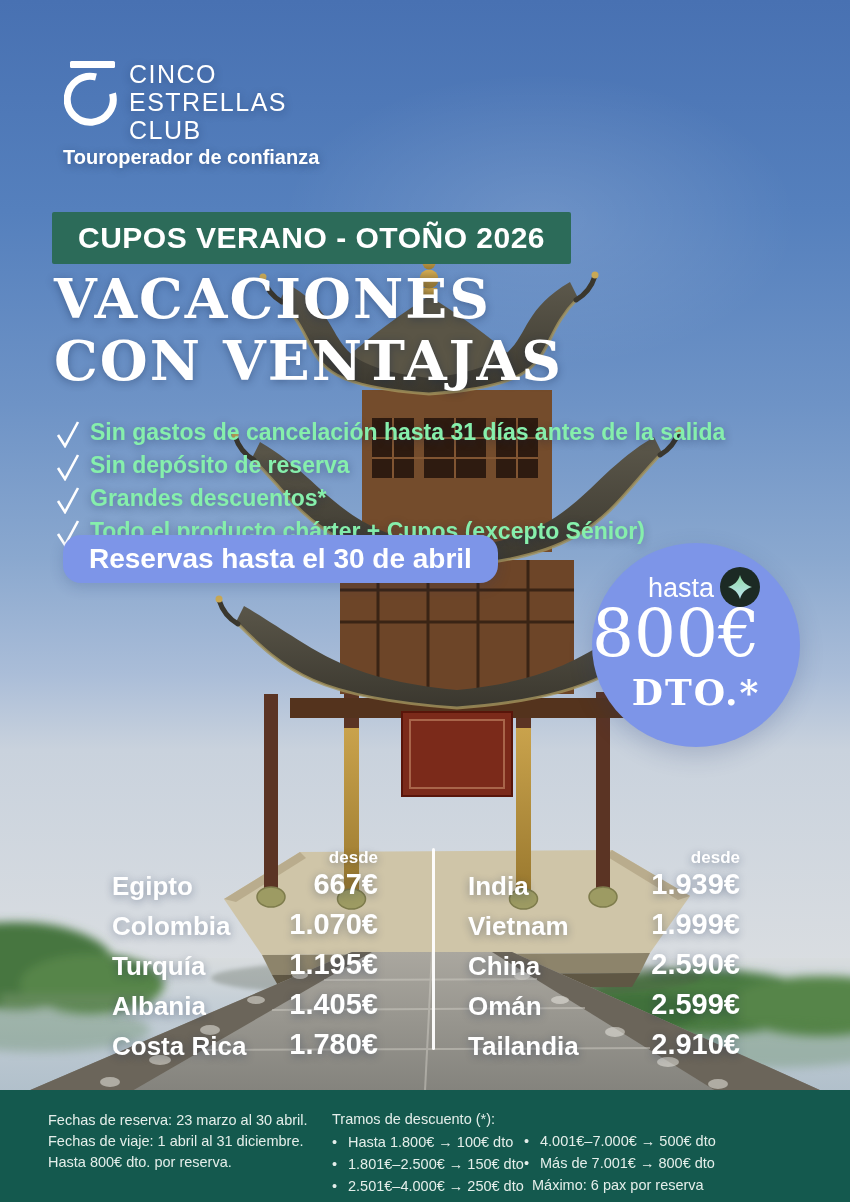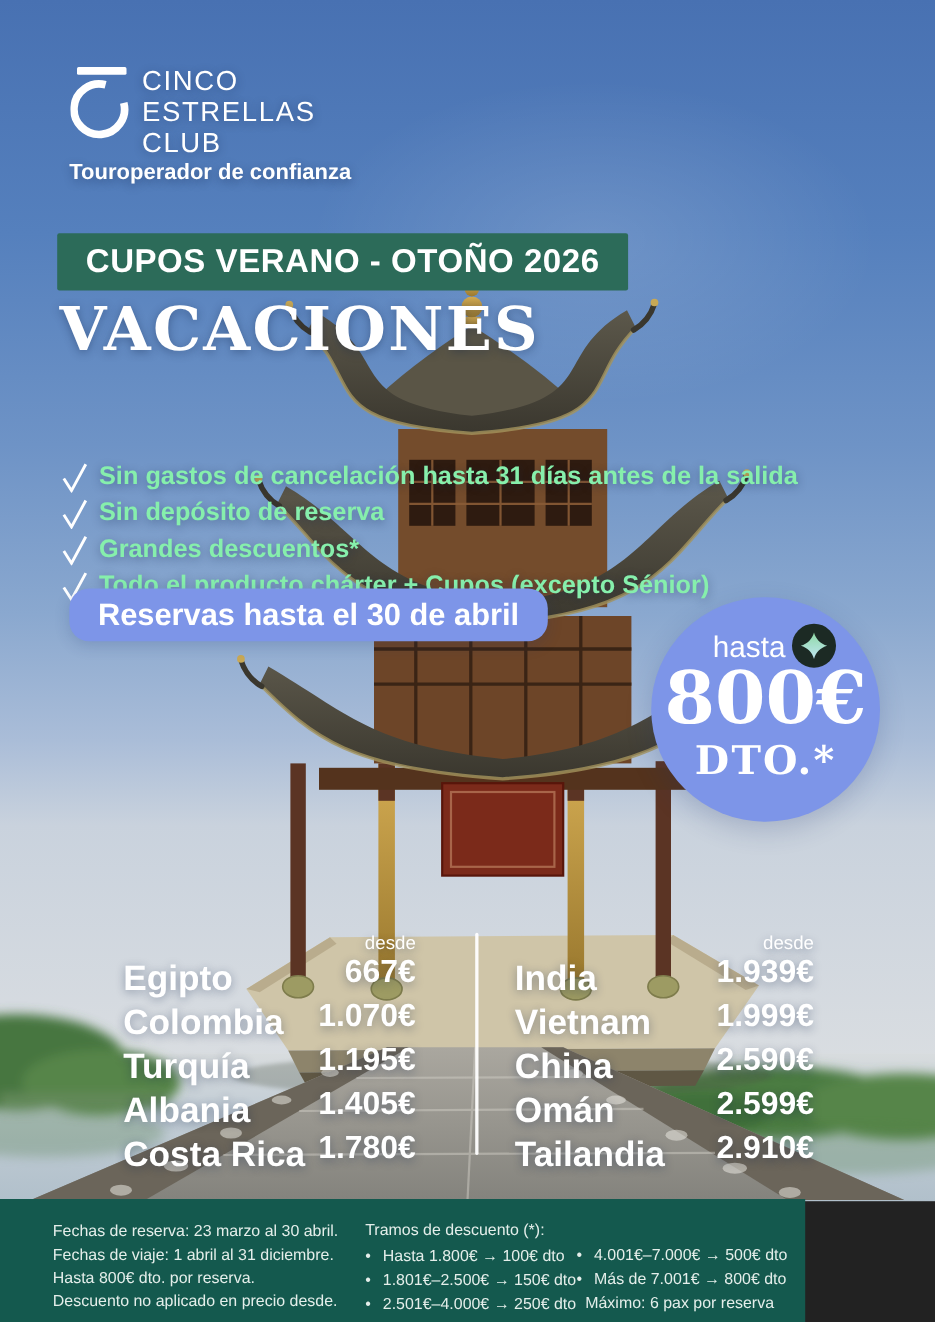--- a/index.html
+++ b/index.html
@@ -47,39 +47,39 @@
     background:#7D95E8;display:flex;align-items:center;
     font-size:28px;font-weight:700;color:#fff;box-shadow:0 4px 14px rgba(30,50,110,.18);
   }
   
   .bubble{
     position:absolute;left:592px;top:543px;width:208px;height:204px;border-radius:50%;
     background:#7D95E8;box-shadow:0 8px 24px rgba(30,50,110,.20);
   }
   .bubble .hasta{position:absolute;left:56px;top:30px;font-size:27px;font-weight:500;color:#fff;}
   .bubble .amount{
-    position:absolute;left:0;top:52px;width:100%;text-align:center;
-    font-family:"DejaVu Serif","Liberation Serif",serif;font-size:66px;font-weight:700;color:#fff;
+    position:absolute;left:0;top:52px;width:100%;
+    font-family:"DejaVu Serif","Liberation Serif",serif;font-size:66px;font-weight:400;color:#fff;
   }
   .bubble .dto{
     position:absolute;left:0;top:128px;width:100%;text-align:center;
     font-family:"DejaVu Serif","Liberation Serif",serif;font-size:36px;font-weight:600;letter-spacing:2px;color:#fff;
   }
   .sparkle{
     position:absolute;left:128px;top:24px;width:40px;height:40px;border-radius:50%;
     background:#1c2a24;display:flex;align-items:center;justify-content:center;
   }
   
-  .from-label{position:absolute;font-size:17px;font-weight:400;color:#fff;text-align:right;}
+  .from-label{position:absolute;font-size:17px;font-weight:700;color:#fff;text-align:right;}
   .price-row{position:absolute;height:34px;color:#fff;}
-  .price-row .dest{position:absolute;left:0;top:3px;font-size:32px;font-weight:700;}
+  .price-row .dest{position:absolute;left:0;top:3px;font-size:26px;font-weight:700;}
   .price-row .val{position:absolute;right:0;top:0;font-size:29px;font-weight:700;}
   .col-divider{position:absolute;left:432px;top:848px;width:3px;height:202px;background:#fff;border-radius:2px;opacity:.95;}
   
-  .footer{position:absolute;left:0;top:1090px;width:732px;height:112px;background:#14594E;color:#E4EEEA;}
+  .footer{position:absolute;left:0;top:1090px;width:850px;height:112px;background:#14594E;color:#E4EEEA;}
   .f-col1{position:absolute;left:48px;top:20px;font-size:14.5px;line-height:21px;font-weight:500;}
   .f-col2{position:absolute;left:332px;top:18px;font-size:14.5px;line-height:22px;font-weight:500;}
   .f-col3{position:absolute;left:524px;top:40px;font-size:14.5px;line-height:22px;font-weight:500;}
   .f-bullet{display:flex;}
   .f-bullet .dot{width:16px;flex:0 0 auto;}
   .f-title{margin-bottom:1px;}
   .f-max{margin-left:8px;}
 </style>
 </head>
 <body>
@@ -262,20 +262,21 @@
     <div>CINCO</div>
     <div>ESTRELLAS</div>
     <div>CLUB</div>
   </div>
   <div class="tagline tshadow">Touroperador de confianza</div>
 
   <div class="campaign-badge">CUPOS VERANO - OTOÑO 2026</div>
 
   <div class="main-title tshadow">
     <div>VACACIONES</div>
+    <div>CON VENTAJAS</div>
   </div>
 
   <div class="benefit tshadow" style="top:419px">
     <svg class="check" width="24" height="28" viewBox="0 0 24 28">
         <path d="M2,15 L9,26 L22,2" fill="none" stroke="#fff" stroke-width="2.6"></path>
       </svg>
     <span>Sin gastos de cancelación hasta 31 días antes de la salida</span>
   </div>
   <div class="benefit tshadow" style="top:485px">
     <svg class="check" width="24" height="28" viewBox="0 0 24 28">
@@ -359,21 +360,20 @@
   <div class="price-row tshadow" style="left:468px;top:1028px;width:272px">
     <span class="dest">Tailandia</span>
     <span class="val">2.910€</span>
   </div>
 
   <div class="footer">
     <div class="f-col1">
       <div>Fechas de reserva: 23 marzo al 30 abril.</div>
       <div>Fechas de viaje: 1 abril al 31 diciembre.</div>
       <div>Hasta 800€ dto. por reserva.</div>
-      <div>Descuento no aplicado en precio desde.</div>
     </div>
     <div class="f-col2">
       <div class="f-title">Tramos de descuento (*):</div>
       <div class="f-bullet">
           <span class="dot">•</span>
           <span>Hasta 1.800€ → 100€ dto</span>
         </div>
       <div class="f-bullet">
           <span class="dot">•</span>
           <span>1.801€–2.500€ → 150€ dto</span>

